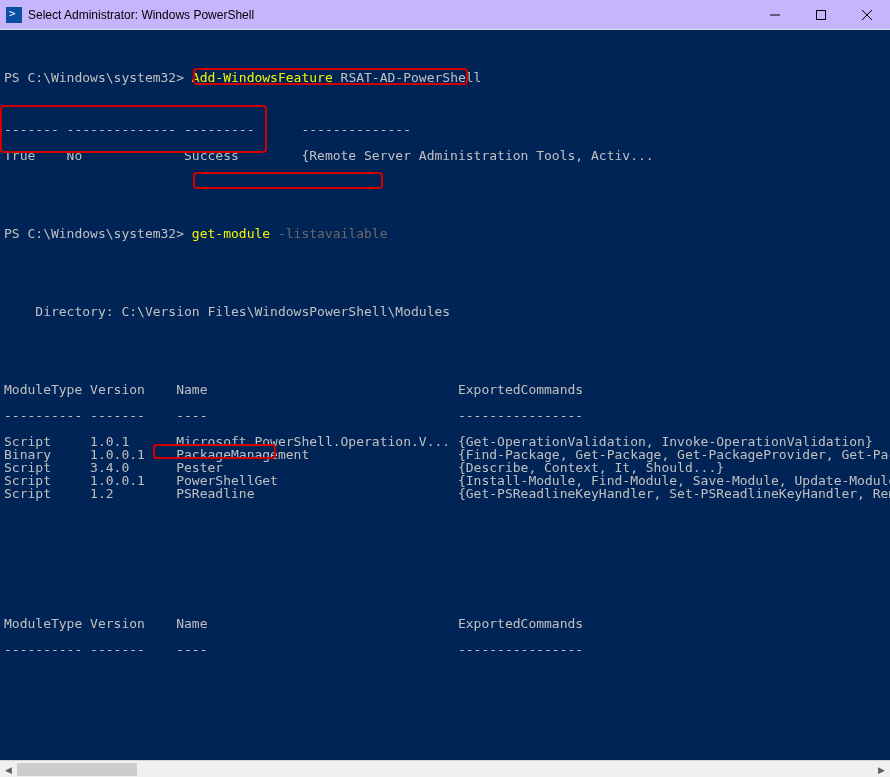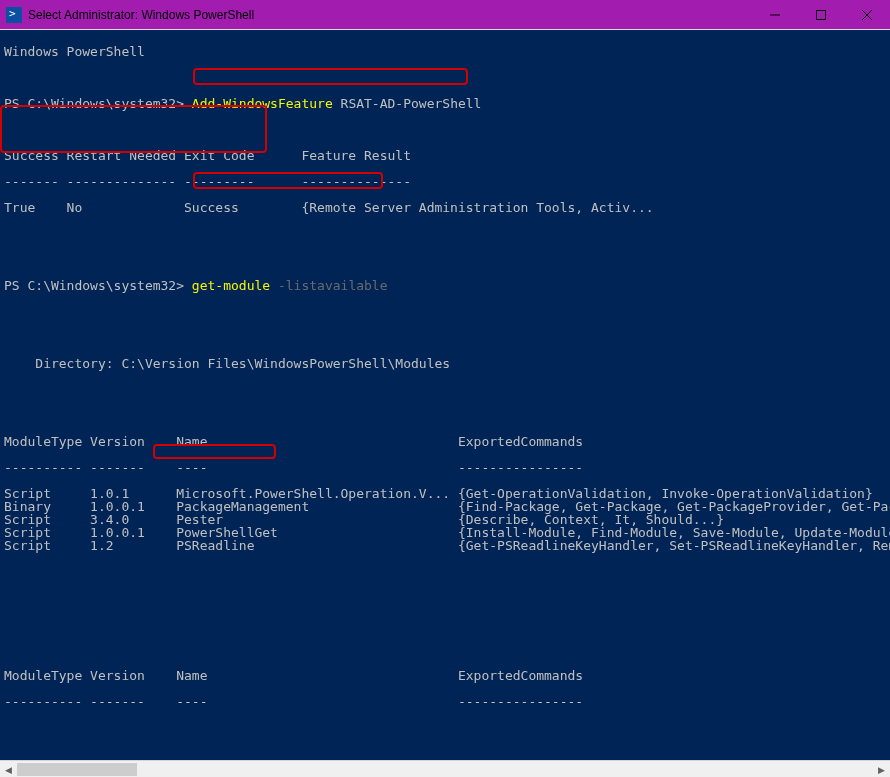--- a/index.html
+++ b/index.html
@@ -5,21 +5,21 @@
   * { box-sizing: border-box; margin: 0; padding: 0; }
   body {
     font-family: "Segoe UI", Tahoma, sans-serif;
     background: #fff;
     overflow: hidden;
     width: 890px;
     height: 777px;
   }
   .titlebar {
     height: 30px;
-    background: #a21caf;
+    background: #c4b5fd;
     border-bottom: 1px solid #ddd;
     display: flex;
     align-items: center;
     padding-left: 6px;
   }
   .titlebar .icon {
     width: 16px; height: 16px;
     background: #0b4ea2;
     margin-right: 6px;
     position: relative;
@@ -112,25 +112,23 @@
     <div class="win-btn">
       <svg width="10" height="10">
           <line x1="0" y1="0" x2="10" y2="10" stroke="#000" stroke-width="1"></line>
           <line x1="10" y1="0" x2="0" y2="10" stroke="#000" stroke-width="1"></line>
         </svg>
     </div>
   </div>
 </div>
 
 <div class="console" id="console">
-<span class="line">Windows PowerShell</span>
 <span class="line"> </span>
 <span class="line"><span>PS C:\Windows\system32&gt; </span><span class="yellow">Add-WindowsFeature</span><span> RSAT-AD-PowerShell</span></span>
 <span class="line"> </span>
-<span class="line">Success Restart Needed Exit Code      Feature Result</span>
 <span class="line">------- -------------- ---------      --------------</span>
 <span class="line">True    No             Success        {Remote Server Administration Tools, Activ...</span>
 <span class="line"> </span>
 <span class="line"> </span>
 <span class="line"><span>PS C:\Windows\system32&gt; </span><span class="yellow">get-module</span><span class="gray"> -listavailable</span></span>
 <span class="line"> </span>
 <span class="line"> </span>
 <span class="line">    Directory: C:\Version Files\WindowsPowerShell\Modules</span>
 <span class="line"> </span>
 <span class="line"> </span>

